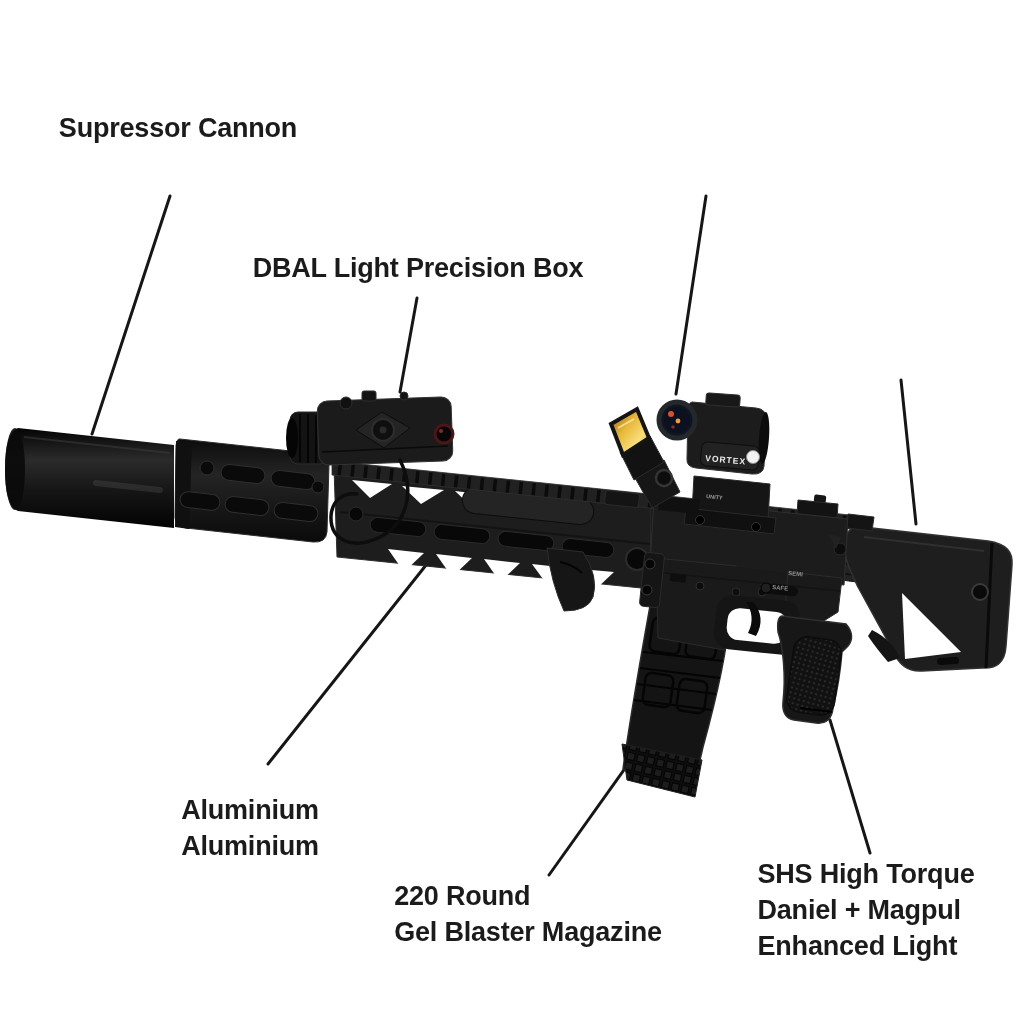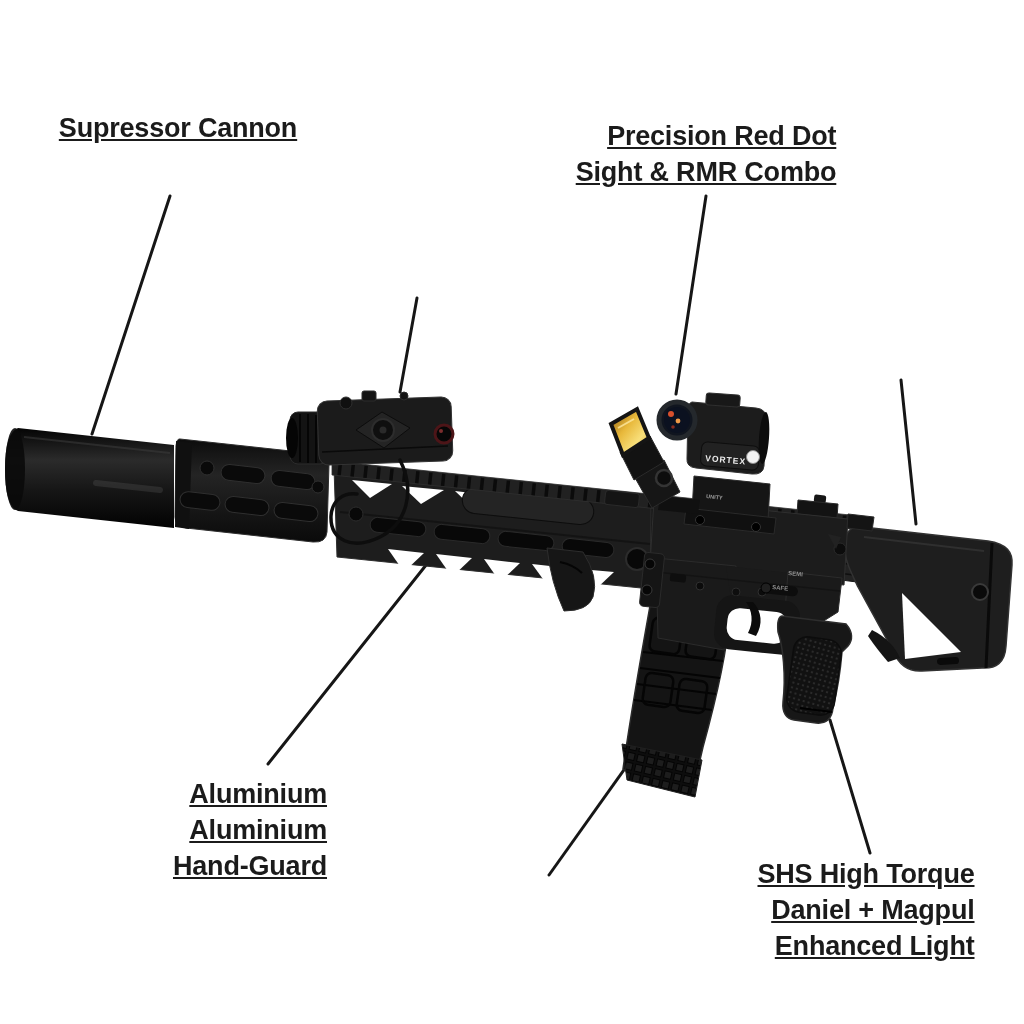--- a/index.html
+++ b/index.html
@@ -1,20 +1,20 @@
 <!DOCTYPE html>
 <html><head>
 <meta charset="utf-8">
 <style>
   html,body{margin:0;padding:0;background:#ffffff;}
   .stage{position:relative;width:1024px;height:1024px;background:#ffffff;overflow:hidden;
          font-family:"Liberation Sans",sans-serif;}
   .stage svg{position:absolute;left:0;top:0;}
-  .callout{position:absolute;transform:translateX(-50%);text-align:right;white-space:nowrap;
-           font-weight:700;font-size:27px;line-height:36px;color:#1b1b1b;letter-spacing:-0.2px;text-decoration:underline;}
+  .callout{position:absolute;transform:translateX(-50%);text-align:left;white-space:nowrap;
+           font-weight:700;font-size:27px;line-height:36px;color:#1b1b1b;letter-spacing:-0.2px;}
 </style>
 </head>
 <body>
 
 <div class="stage">
 
 <svg width="1024" height="1024" viewBox="0 0 1024 1024">
   <defs>
     <linearGradient id="cylGrad" x1="0" y1="0" x2="0" y2="1">
       <stop offset="0" stop-color="#040404"></stop>
@@ -234,36 +234,36 @@
       <path d="M 618,428 L 634,419" stroke="#ffe9a0" stroke-width="2" opacity="0.8"></path>
     </g>
 
   </g>
 </svg>
 
 <div class="callout" style="left:178px;top:110px">
   <div>Supressor Cannon</div>
 </div>
 
-<div class="callout" style="left:706px;top:118px">
-  <div>Precision Red Dot</div>
-  <div>Sight &amp; RMR Combo</div>
-</div>
-
+
+<div class="callout" style="left:418px;top:250px">
+  <div>DBAL Light Precision Box</div>
+</div>
 
 <div class="callout" style="left:888px;top:298px">
 </div>
 
-<div class="callout" style="left:250px;top:776px">
+<div class="callout" style="left:250px;top:792px">
   <div>Aluminium</div>
   <div>Aluminium</div>
-  <div>Hand-Guard</div>
 </div>
 
 <div class="callout" style="left:528px;top:878px">
+  <div>220 Round</div>
+  <div>Gel Blaster Magazine</div>
 </div>
 
 <div class="callout" style="left:866px;top:856px">
   <div>SHS High Torque</div>
   <div>Daniel + Magpul</div>
   <div>Enhanced Light</div>
 </div>
 
 </div>
 

